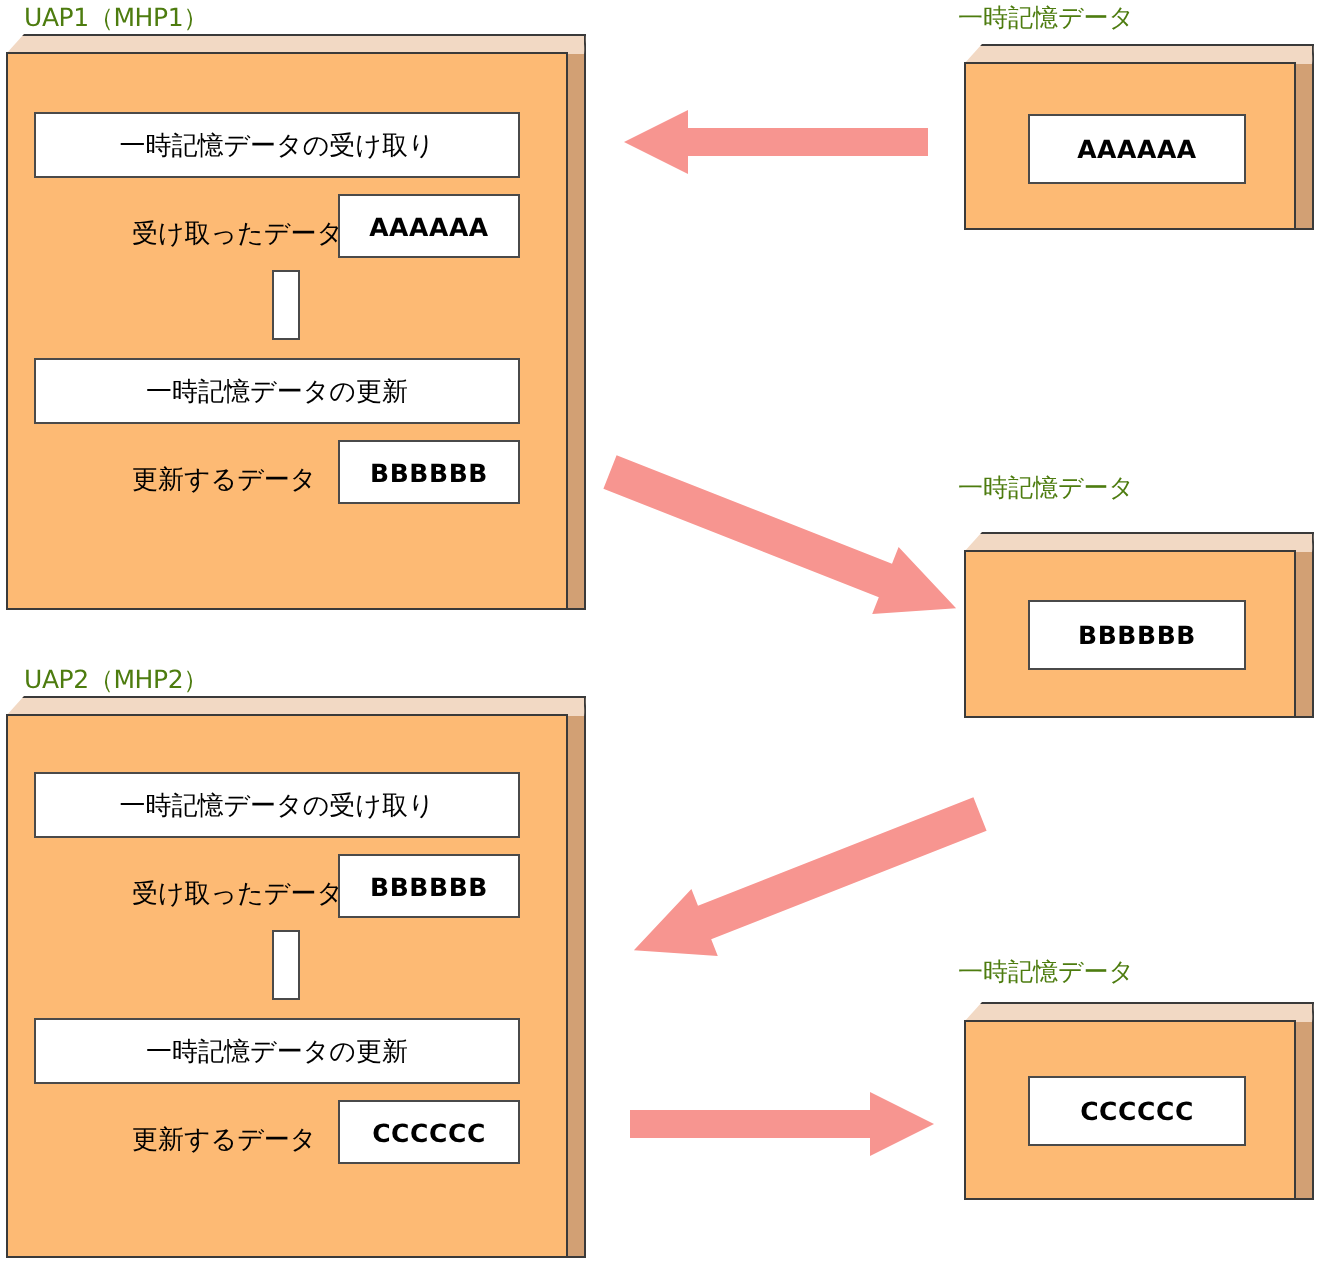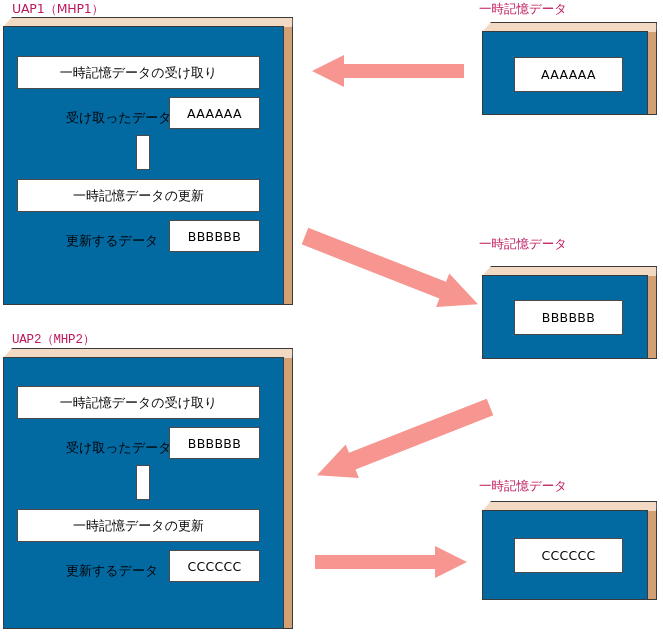--- a/index.html
+++ b/index.html
@@ -21,21 +21,21 @@
 
   
   .abs { position: absolute; }
 
   
   .caption {
     font-size: 12.5px;
     line-height: 1;
     white-space: nowrap;
     letter-spacing: 0px;
-    color: #be185d;
+    color: #4d7c0f;
   }
   .caption-latin {
     font-family: "DejaVu Sans", "Liberation Sans", sans-serif;
     font-size: 12.5px;
     letter-spacing: -0.2px;
   }
 
   
   .box3d { position: absolute; }
   .box3d .side {
@@ -47,21 +47,21 @@
     background: #d2a074;
     border: 1px solid #3a3a3a;
     box-sizing: border-box;
   }
   .box3d .face {
     position: absolute;
     left: 0;
     top: 9px;
     right: 9px;
     bottom: 0;
-    background: #0369a1;
+    background: #fdba74;
     border: 1px solid #3a3a3a;
     box-sizing: border-box;
   }
   .box3d .topbevel {
     position: absolute;
     left: 0;
     top: 0;
     right: 0;
     height: 10px;
     background: #f2d9c4;
@@ -81,20 +81,21 @@
     display: flex;
     align-items: center;
     justify-content: center;
     font-size: 13px;
     white-space: nowrap;
   }
   .white-box.mono {
     font-family: "DejaVu Sans", "Liberation Sans", sans-serif;
     font-size: 12.5px;
     letter-spacing: 0.3px;
+    font-weight: bold;
   }
 
   
   .panel-label {
     position: absolute;
     font-size: 13px;
     white-space: nowrap;
     line-height: 1;
     margin-left: 40px;
   }
@@ -131,21 +132,21 @@
       <div class="connector" style="left:132px; top:108px; width:14px; height:35px;"></div>
 
       <div class="white-box" style="left:13px; top:152px; width:243px; height:33px;">一時記憶データの更新</div>
 
       <div class="panel-label" style="left:22px; top:207px;">更新するデータ</div>
 
       <div class="white-box mono" style="left:165px; top:193px; width:91px; height:32px;">BBBBBB</div>
     </div>
   </div>
 
-  <div class="abs caption caption-latin" style="left:12px; top:334px;font-family:Liberation Mono, monospace;">UAP2（MHP2）</div>
+  <div class="abs caption caption-latin" style="left:12px; top:334px;">UAP2（MHP2）</div>
 
   <div class="box3d" style="left:3px; top:348px; width:290px; height:281px;">
     <div class="side"></div>
     <div class="topbevel"></div>
     <div class="face">
 
       <div class="white-box" style="left:13px; top:28px; width:243px; height:33px;">一時記憶データの受け取り</div>
 
       <div class="panel-label" style="left:22px; top:83px;">受け取ったデータ</div>
 

